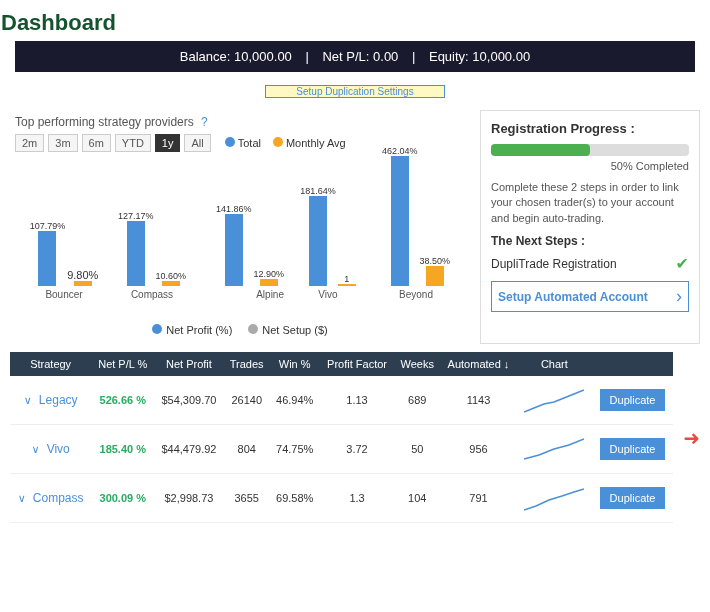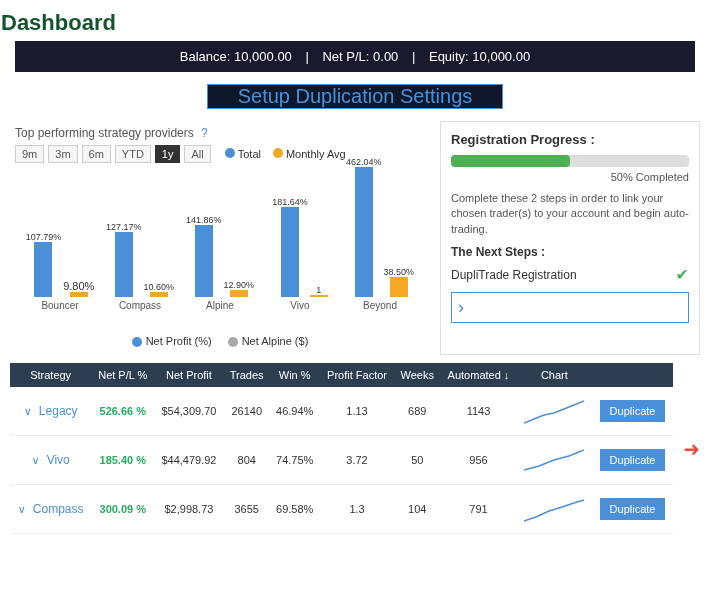--- a/index.html
+++ b/index.html
@@ -4,40 +4,40 @@
   <style>
     * { box-sizing: border-box; margin: 0; padding: 0; }
     body { font-family: Arial, sans-serif; font-size: 12px; color: #333; background: #fff; width: 710px; }
 
     .dashboard-title { font-size: 22px; font-weight: bold; padding: 10px 1px 5px; color: #14532d; }
 
     .balance-bar { background: #1a1a2e; color: #fff; text-align: center; padding: 8px; font-size: 13px; margin: 0 15px; }
     .balance-bar span { margin: 0 10px; }
 
     .setup-btn-container { text-align: center; margin: 12px 0; }
-    .setup-btn { border: 1.5px solid #4a90d9; background: #0f172a; color: #4a90d9; padding: 0 30px; font-size: 20px; cursor: pointer; }
+    .setup-btn { border: 1.5px solid #4a90d9; background: #fef9c3; color: #4a90d9; padding: 0 30px; font-size: 10px; cursor: pointer; }
 
     .main-content { display: flex; padding: 0 10px; }
     .left-panel { flex: 1; }
-    .right-panel { width: 260px; margin-left: 10px; border: 1px solid #ddd; padding: 10px; }
+    .right-panel { width: 220px; margin-left: 10px; border: 1px solid #ddd; padding: 10px; }
 
     .chart-section { padding: 5px 5px 0; }
     .top-providers-label { font-size: 12px; color: #555; margin-bottom: 5px; }
     .top-providers-label .help { color: #4a90d9; margin-left: 4px; cursor: pointer; }
 
     .time-filters { display: flex; align-items: center; gap: 4px; margin-bottom: 8px; }
     .time-btn { border: 1px solid #ccc; background: #f5f5f5; padding: 2px 6px; cursor: pointer; font-size: 11px; color: #555; }
     .time-btn.active { background: #333; color: #fff; border-color: #333; }
     .legend { display: flex; align-items: center; gap: 12px; margin-left: 10px; font-size: 11px; }
     .legend-dot { width: 10px; height: 10px; border-radius: 50%; display: inline-block; margin-right: 3px; }
     .bar { width: 18px; }
     .bar-blue { background: #4a90d9; }
     .bar-yellow { background: #f5a623; }
     .chart-legend { text-align: center; font-size: 11px; margin: 4px 0 8px; display: flex; justify-content: center; gap: 16px; }
-    .chart-legend-item { display: flex; align-items: flex-end; gap: 4px; }
+    .chart-legend-item { display: flex; align-items: flex-start; gap: 4px; }
 
     
     .reg-title { font-size: 13px; font-weight: bold; margin-bottom: 8px; }
     .progress-bar-outer { background: #ddd; height: 12px; border-radius: 4px; margin-bottom: 4px; }
     .progress-bar-inner { background: #4caf50; height: 12px; border-radius: 4px; width: 50%; }
     .progress-text { font-size: 11px; text-align: right; color: #555; margin-bottom: 8px; }
     .reg-desc { font-size: 11px; color: #555; margin-bottom: 8px; line-height: 1.4; }
     .next-steps-label { font-size: 12px; font-weight: bold; margin-bottom: 6px; }
     .step-item { display: flex; align-items: center; justify-content: space-between; margin-bottom: 8px; }
     .step-label { font-size: 12px; color: #333; }
@@ -82,21 +82,21 @@
 </div>
 
 <div class="main-content">
   <div class="left-panel">
     <div class="chart-section">
       <div class="top-providers-label">
         <span>Top performing strategy providers</span>
         <span class="help">?</span>
       </div>
       <div class="time-filters">
-        <button class="time-btn">9m</button>
+        <button class="time-btn">2m</button>
         <button class="time-btn">3m</button>
         <button class="time-btn">6m</button>
         <button class="time-btn">YTD</button>
         <button class="time-btn active">1y</button>
         <button class="time-btn">All</button>
         <div class="legend">
           <span><span class="legend-dot" style="background:#4a90d9;"></span><span>Total</span></span>
           <span><span class="legend-dot" style="background:#f5a623;"></span><span>Monthly Avg</span></span>
         </div>
       </div>
@@ -124,21 +124,21 @@
               <div class="bar bar-blue" style="height:65px;"></div>
             </div>
             <div style="display:flex; flex-direction:column; align-items:center;">
               <span style="font-size:9px;">10.60%</span>
               <div class="bar bar-yellow" style="height:5px;"></div>
             </div>
           </div>
           <span style="font-size:10px; margin-top:3px; color:#555;">Compass</span>
         </div>
 
-        <div style="flex:1; display:flex; flex-direction:column; align-items:center;">
+        <div style="flex:1; display:flex; flex-direction:column; align-items:flex-end;">
           <div style="display:flex; align-items:flex-end; gap:2px;">
             <div style="display:flex; flex-direction:column; align-items:center;">
               <span style="font-size:9px;">141.86%</span>
               <div class="bar bar-blue" style="height:72px;"></div>
             </div>
             <div style="display:flex; flex-direction:column; align-items:center;">
               <span style="font-size:9px;">12.90%</span>
               <div class="bar bar-yellow" style="height:7px;"></div>
             </div>
           </div>
@@ -174,41 +174,42 @@
         </div>
       </div>
 
       <div class="chart-legend">
         <div class="chart-legend-item">
           <span style="display:inline-block;width:10px;height:10px;border-radius:50%;background:#4a90d9;"></span>
           <span>Net Profit (%)</span>
         </div>
         <div class="chart-legend-item">
           <span style="display:inline-block;width:10px;height:10px;border-radius:50%;background:#aaa;"></span>
-          <span>Net Alpine ($)</span>
+          <span>Net Setup ($)</span>
         </div>
       </div>
     </div>
   </div>
 
   <div class="right-panel">
     <div class="reg-title">Registration Progress :</div>
     <div class="progress-bar-outer">
       <div class="progress-bar-inner"></div>
     </div>
     <div class="progress-text">50% Completed</div>
     <div class="reg-desc">Complete these 2 steps in order to link your chosen trader(s) to your account and begin auto-trading.</div>
     <div class="next-steps-label">The Next Steps :</div>
 
     <div class="step-item">
       <span class="step-label">DupliTrade Registration</span>
       <span class="step-check">✔</span>
     </div>
 
     <div class="step-item" style="border:1.5px solid #4a90d9; padding:4px 6px; cursor:pointer;">
+      <span class="step-action">Setup Automated Account</span>
       <span class="step-arrow">›</span>
     </div>
   </div>
 </div>
 
 <div class="overview-section">
 
   <div style="display:flex; align-items:flex-end;gap:8px;">
     <table class="overview-table">
       <thead>

